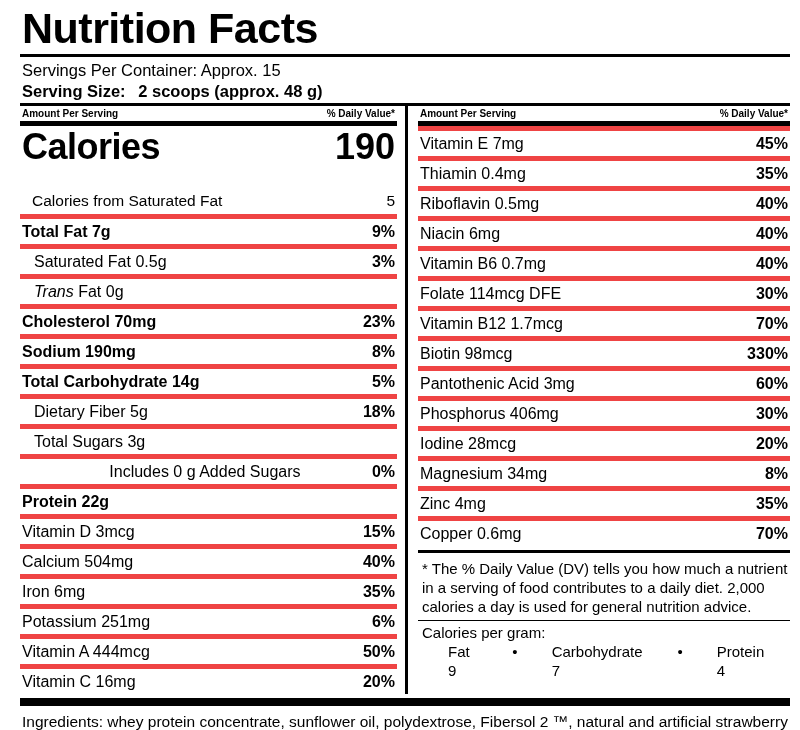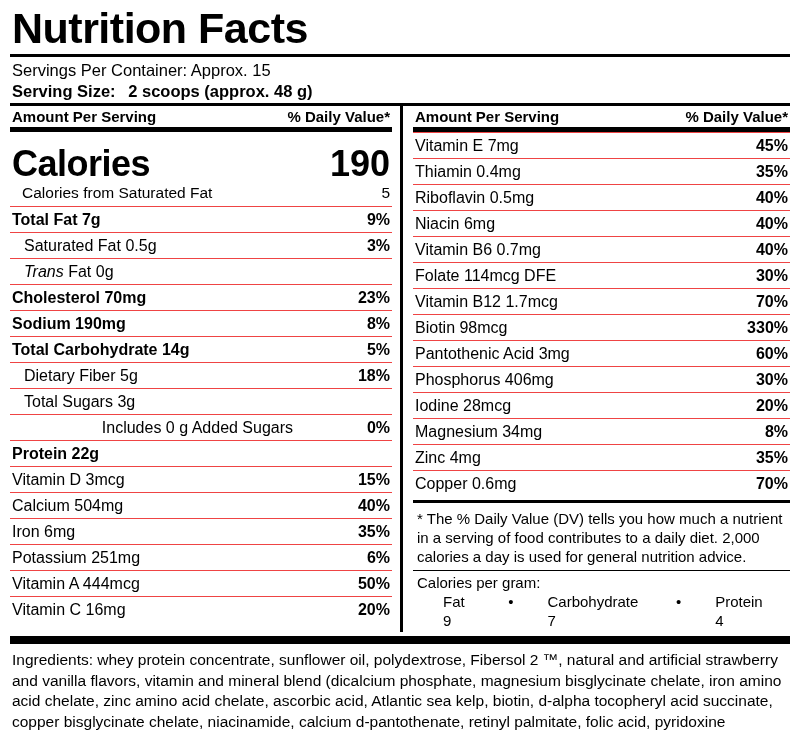--- a/index.html
+++ b/index.html
@@ -10,21 +10,21 @@
   body {
     width: 800px;
     height: 730px;
     font-family: "Liberation Sans", sans-serif;
     color: #000000;
     overflow: hidden;
   }
   .label {
     width: 800px;
     height: 730px;
-    padding: 4px 10px 0 10px;
+    padding: 4px 10px 0 20px;
     position: relative;
   }
   .title {
     font-size: 43px;
     font-weight: bold;
     letter-spacing: -0.5px;
     line-height: 48px;
     margin: 0 0 2px 2px;
   }
   .rule-thin { height: 1px; background: #000; margin: 0; }
@@ -49,32 +49,32 @@
     width: 50%;
     position: relative;
   }
   .col.left { padding-right: 8px; }
   .col.right { padding-left: 10px; border-left: 3px solid #000; }
 
   .hdr {
     display: flex;
     justify-content: space-between;
     align-items: flex-end;
-    font-size: 15px;
+    font-size: 10px;
     font-weight: bold;
     padding: 2px 2px 2px 2px;
   }
   .line {
     display: flex;
     justify-content: space-between;
     align-items: baseline;
     font-size: 16px;
     line-height: 19px;
     padding: 3px 2px 3px 2px;
-    border-top: 1px solid #ef4444;
+    border-top: 5px solid #ef4444;
   }
   .line .nm { flex: 1 1 auto; }
   .line .dv { font-weight: bold; white-space: nowrap; padding-left: 8px; }
   .bold { font-weight: bold; }
   .ind1 { padding-left: 12px; }
   .ind2 { padding-left: 24px; text-align: center; }
   .ital { font-style: italic; margin-top: 48px; }
 
   .calories-row {
     display: flex;
@@ -85,29 +85,29 @@
   .calories-row .nm {
     font-size: 36px;
     font-weight: bold;
     line-height: 40px;
     letter-spacing: -0.5px;
   }
   .calories-row .val {
     font-size: 36px;
     font-weight: bold;
     line-height: 40px;
-    margin-top: 11px;
   }
   .calfrom {
     display: flex;
     justify-content: space-between;
     align-items: flex-start;
     font-size: 15.5px;
     line-height: 18px;
     padding: 0 2px 4px 12px;
+    margin-top: 25px;
   }
 
   .footnote {
     font-size: 15px;
     line-height: 19px;
     padding: 6px 2px 4px 4px;
   }
   .cpg {
     font-size: 15px;
     line-height: 19px;

